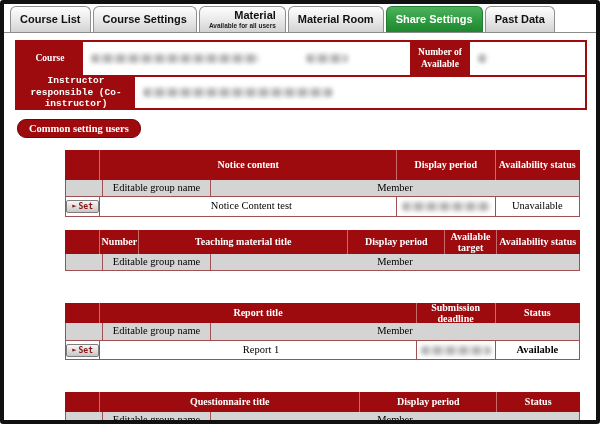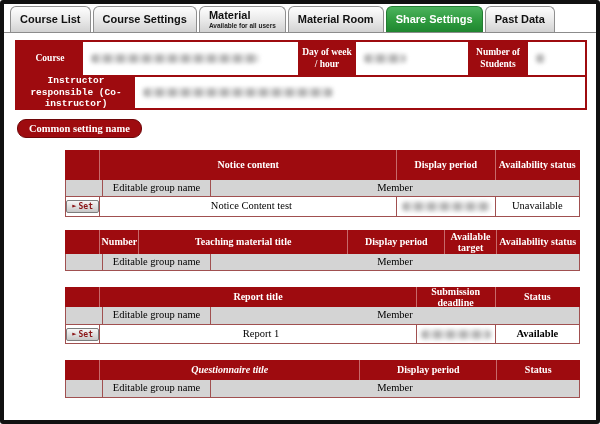--- a/index.html
+++ b/index.html
@@ -17,21 +17,21 @@
   }
   
   .tabbar {
     display:flex; align-items:flex-end;
     height:29px; padding:2px 0 0 6px;
     border-bottom:1px solid #8c8c8c;
     background:#fff;
     font-family:"Liberation Sans","DejaVu Sans",sans-serif;
   }
   .tab {
-    display:flex; flex-direction:column; justify-content:center; align-items:flex-start;
+    display:flex; flex-direction:column; justify-content:center; align-items:flex-end;
     height:26px; padding:0 9px; margin-right:2px;
     border:1px solid #8f8f8f; border-bottom:none;
     border-radius:6px 6px 0 0;
     background:linear-gradient(#fefefe,#e8e8e8 55%,#d2d2d2);
     cursor:pointer; white-space:nowrap;
   }
   .tab-main { font-size:11px; font-weight:bold; color:#111; line-height:1.05; }
   .tab-sub  { font-size:6.5px; font-weight:bold; color:#222; line-height:1.1; }
   .tab.active {
     background:linear-gradient(#4db35e,#2e9b3e 55%,#1f8630);
@@ -98,22 +98,22 @@
   .left { justify-content:flex-start; text-align:left; padding-left:6px; }
   .h30 { height:30px; } .h32 { height:24px; } .h20 { height:20px; }
   .h17 { height:17px; } .h18 { height:18px; } .h19 { height:19px; }
   
   .cw-set { width:38px; } 
   .cw-grp { width:108px; } .cw-mem { flex:1; }
   .t1-title { width:320px; } .t1-period { width:106px; } .t1-avail { width:91px; }
   .t2-num { width:42px; } .t2-title { width:225px; } .t2-period { width:105px; }
   .t2-target { width:55px; } .t2-avail { width:90px; }
   .t3-title { width:341px; } .t3-dead { width:85px;font-family:Liberation Serif, serif; } .t3-status { width:91px; }
-  .t4-title { width:280px;font-style:italic; } .t4-period { width:148px; } .t4-status { width:89px; }
-  .mt12 { margin-top:12px; } .mt13 { margin-top:13px; } .mt16 { margin-top:16px; }
+  .t4-title { width:280px; } .t4-period { width:148px; } .t4-status { width:89px; }
+  .mt12 { margin-top:12px; } .mt13 { margin-top:13px; } .mt16 { margin-top:32px; }
   .status-avail { color:#b5432e; font-weight:bold; }
   
   .setbtn {
     display:inline-flex; align-items:center; justify-content:center; gap:2px;
     width:33px; height:13px;
     background:linear-gradient(#f7f7f7,#c7c7c7);
     border:1px solid #7d7d7d; border-radius:2px;
     font-family:"DejaVu Sans Mono",monospace;
     font-size:8px; font-weight:bold; color:#8b1517;
     cursor:pointer; padding:0;
@@ -150,39 +150,38 @@
 
   <div class="content">
 
     
     <div class="info">
       <div class="info-row h35">
         <div class="cell-label w-course">Course</div>
         <div class="cell-value w-coursev">
             <span class="blur b-course"></span>
           </div>
-        <div class="cell-label w-day">Day of week / hour</div>
         <div class="cell-value w-dayv">
             <span class="blur b-day"></span>
           </div>
-        <div class="cell-label w-num">Number of Students</div>
+        <div class="cell-label w-num">Number of Available</div>
         <div class="cell-value w-numv">
             <span class="blur b-num"></span>
           </div>
       </div>
       <div class="info-row h35">
         <div class="cell-label w-inst">Instructor responsible (Co-instructor)</div>
         <div class="cell-value w-instv">
             <span class="blur b-inst"></span>
           </div>
       </div>
     </div>
 
     
-    <div class="pill">Common setting name</div>
+    <div class="pill">Common setting users</div>
 
     
     <div class="grid mt12">
       <div class="row hdr h30">
         <div class="c cw-set"></div>
         <div class="c t1-title">Notice content</div>
         <div class="c t1-period">Display period</div>
         <div class="c t1-avail">Availability status</div>
       </div>
       <div class="row sub h17">

